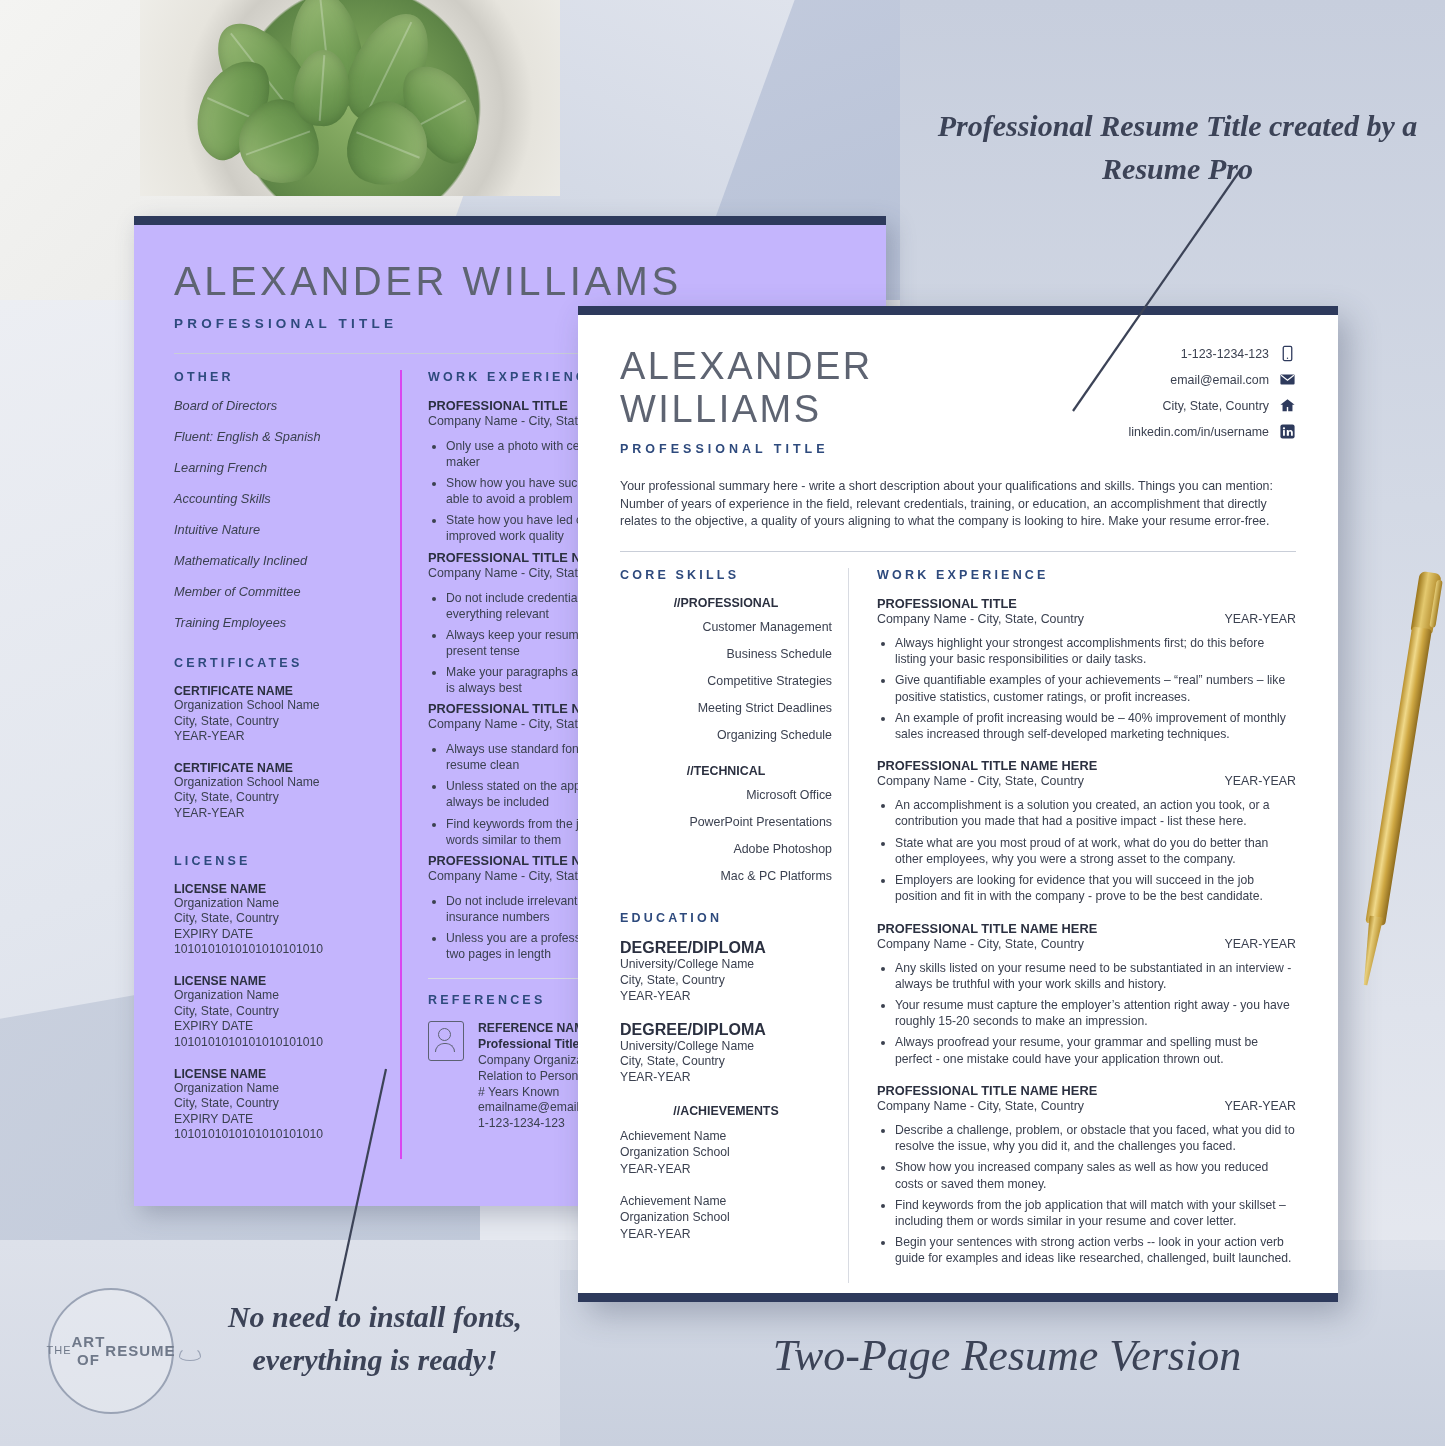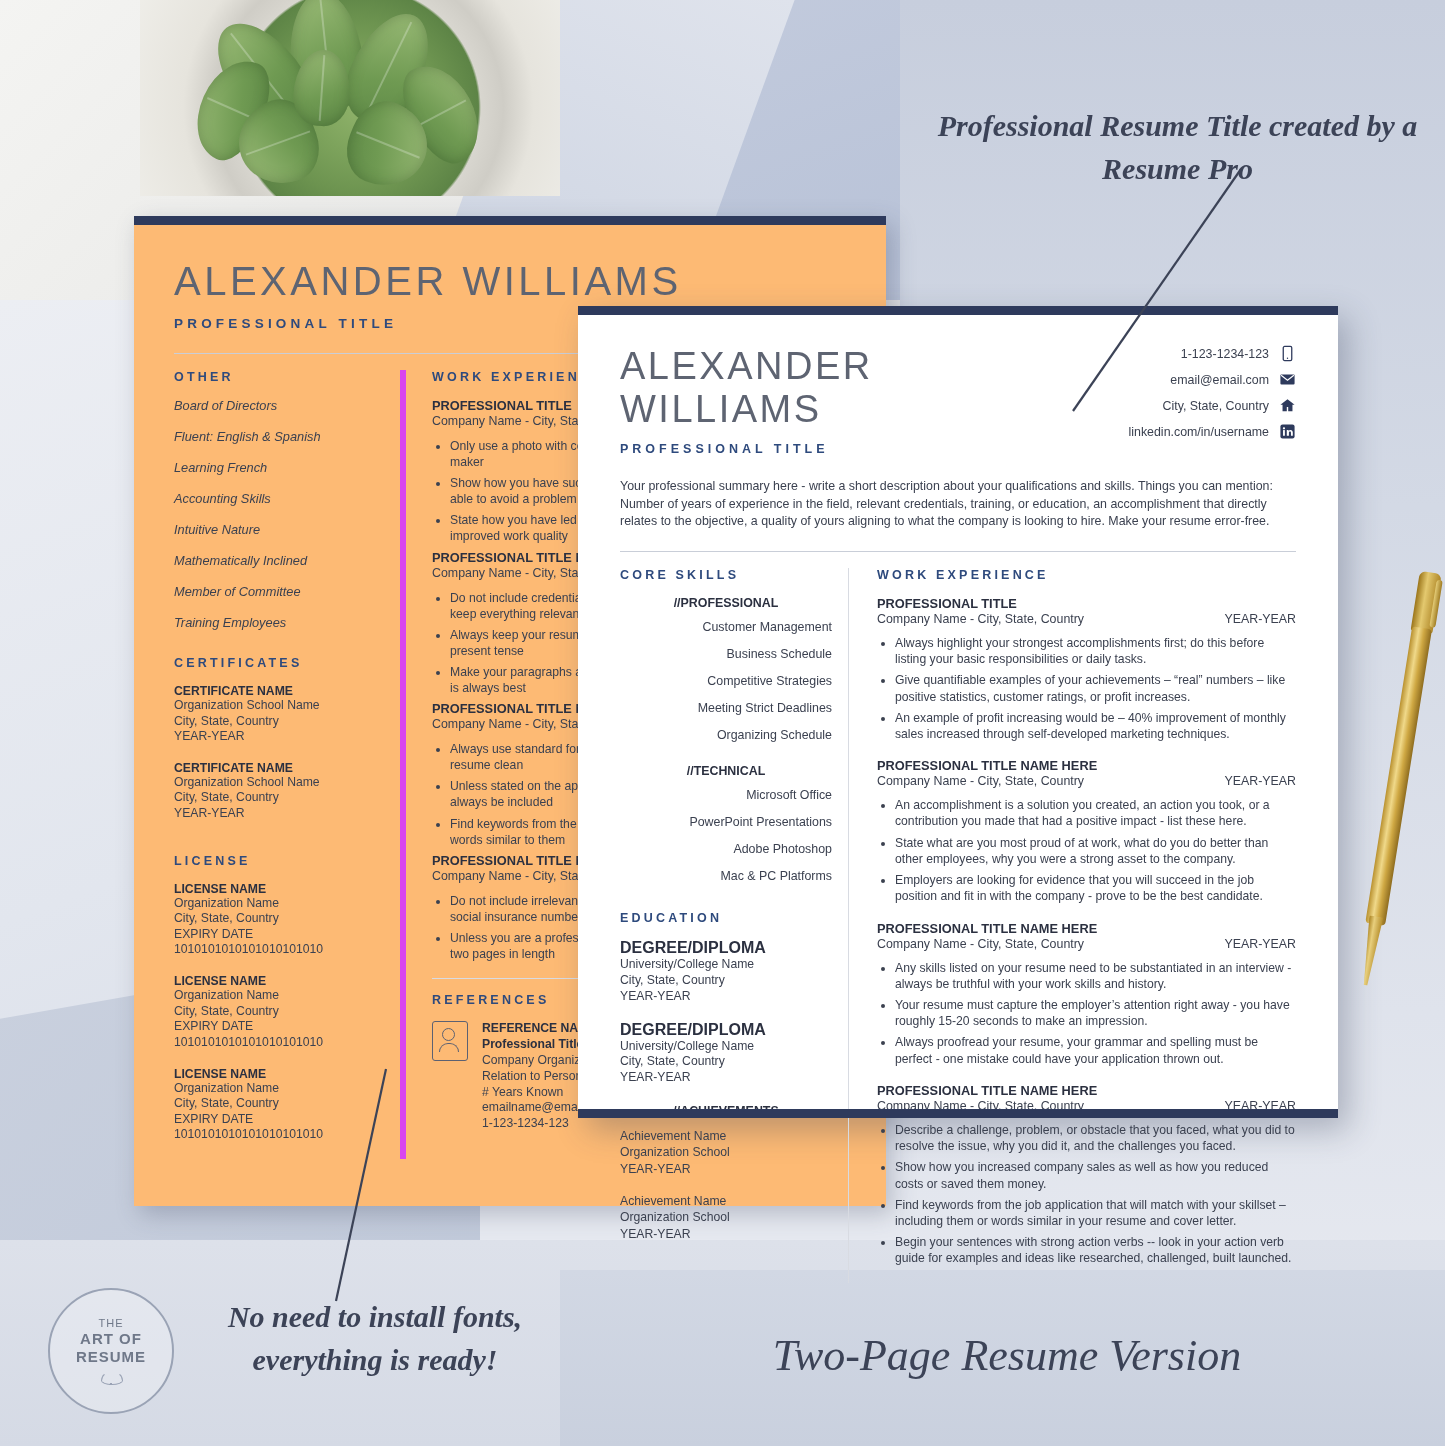--- a/index.html
+++ b/index.html
@@ -58,54 +58,54 @@
   }
   .leaf{position:absolute;border-radius:50% 50% 45% 45%/60% 60% 40% 40%;
     background:linear-gradient(160deg,#9dbd79,#6f9a52 60%,#5c8745);
     box-shadow:inset 0 0 14px rgba(40,70,30,.35);}
   .leaf:after{content:"";position:absolute;left:50%;top:6%;width:2px;height:88%;
     background:rgba(255,255,255,.25);transform:translateX(-50%);}
 
   
   .page1{
     position:absolute;left:134px;top:216px;width:752px;height:990px;
-    background:#fdba74;box-shadow:6px 8px 22px rgba(60,70,95,.28);
+    background:#c4b5fd;box-shadow:6px 8px 22px rgba(60,70,95,.28);
   }
   .page1 .topbar{height:9px;background:#2e3a5c;}
   .page1 .inner{padding:34px 40px 0 40px;}
   .p1-name{
     font-size:40px;letter-spacing:3.5px;color:#5e6472;font-weight:400;
   }
   .p1-title{
     margin-top:12px;font-size:13.5px;letter-spacing:4.2px;color:#2e4a7d;font-weight:700;
   }
   .p1-rule{border-top:1px solid #c9ced8;margin-top:22px;}
   .p1-cols{display:flex;margin-top:16px;}
-  .p1-left{width:208px;padding-right:18px;border-right:6px solid #d946ef;}
+  .p1-left{width:208px;padding-right:18px;border-right:2px solid #d946ef;}
   .p1-right{flex:1;padding-left:26px;}
   .sec-h{font-size:12.5px;letter-spacing:3.2px;color:#2e4a7d;font-weight:700;margin:0 0 14px;}
   .p1-left .item{font-size:12.8px;color:#3b4150;margin-bottom:16px;font-style:italic;}
   .blk{margin-bottom:16px;}
   .blk .b1{font-size:12.2px;font-weight:700;color:#2b3040;}
   .blk .b2{font-size:12.2px;color:#3b4150;line-height:1.28;}
   .job-t{font-size:12.8px;font-weight:700;color:#2b3040;}
   .job-s{font-size:12.4px;color:#3b4150;margin-top:1px;}
   .bul{margin:10px 0 0 0;padding-left:18px;}
   .bul li{font-size:12.2px;color:#3b4150;line-height:1.32;margin-bottom:5px;}
   .p1-rule2{border-top:1px solid #d8dbe2;margin:16px 0 14px;}
   .ref-row{display:flex;gap:14px;align-items:flex-start;margin-top:10px;}
   .ref-ic{width:34px;height:38px;border:1.6px solid #5c6172;border-radius:3px;position:relative;flex:none;}
   .ref-ic:before{content:"";position:absolute;left:9px;top:6px;width:11px;height:11px;border:1.6px solid #5c6172;border-radius:50%;}
   .ref-ic:after{content:"";position:absolute;left:6px;top:21px;width:18px;height:8px;border:1.6px solid #5c6172;border-bottom:none;border-radius:9px 9px 0 0;}
   .ref-txt{font-size:12.2px;color:#3b4150;line-height:1.3;}
   .ref-txt .n{font-weight:700;color:#2b3040;}
 
   
   .page2{
-    position:absolute;left:578px;top:306px;width:760px;height:812px;
+    position:absolute;left:578px;top:306px;width:760px;height:996px;
     background:#fff;box-shadow:10px 12px 30px rgba(55,65,90,.32);
   }
   .page2 .topbar{height:9px;background:#2e3a5c;}
   .page2 .botbar{position:absolute;left:0;bottom:0;width:100%;height:9px;background:#2e3a5c;}
   .p2-inner{padding:30px 42px 0 42px;}
   .p2-head{display:flex;justify-content:space-between;align-items:flex-start;}
   .p2-name{font-size:38px;line-height:1.12;letter-spacing:2.5px;color:#5e6472;}
   .p2-title{margin-top:12px;font-size:12.5px;letter-spacing:4px;color:#2e4a7d;font-weight:700;}
   .contact .c-row{display:flex;align-items:center;justify-content:flex-end;gap:10px;margin-bottom:9px;}
   .contact .c-t{font-size:12.4px;color:#3b4150;}
@@ -157,21 +157,21 @@
     position:absolute;left:612px;top:1330px;width:790px;text-align:center;
     font-family:"Liberation Serif", serif;font-style:italic;
     font-size:44px;color:#3c4357;
   }
   .line1{position:absolute;left:1069px;top:165px;width:175px;height:250px;}
   .line2{position:absolute;left:330px;top:1065px;width:60px;height:240px;}
 
   
   .logo{
     position:absolute;left:48px;top:1288px;width:122px;height:122px;border-radius:50%;
-    border:2px solid #9aa3b5;display:flex;flex-direction:column;align-items:center;justify-content:center;
+    border:2px solid #9aa3b5;display:flex;flex-direction:row;align-items:center;justify-content:center;
     color:#6f7889;text-align:center;background:rgba(255,255,255,.25);
   }
   .logo .l1{font-size:11px;letter-spacing:1px;line-height:1.25;}
   .logo .l2{font-size:15px;font-weight:700;letter-spacing:1px;line-height:1.2;}
   .logo .mark{margin-top:5px;width:26px;height:14px;
     background:radial-gradient(circle at 50% 100%,#9aa3b5 0 2px,transparent 2px);
     position:relative;}
   .logo .mark:before{content:"";position:absolute;left:3px;top:0;width:20px;height:12px;
     border:1.5px solid #9aa3b5;border-radius:50% 50% 50% 50%/70% 70% 30% 30%;border-top-color:transparent;}
 </style>

